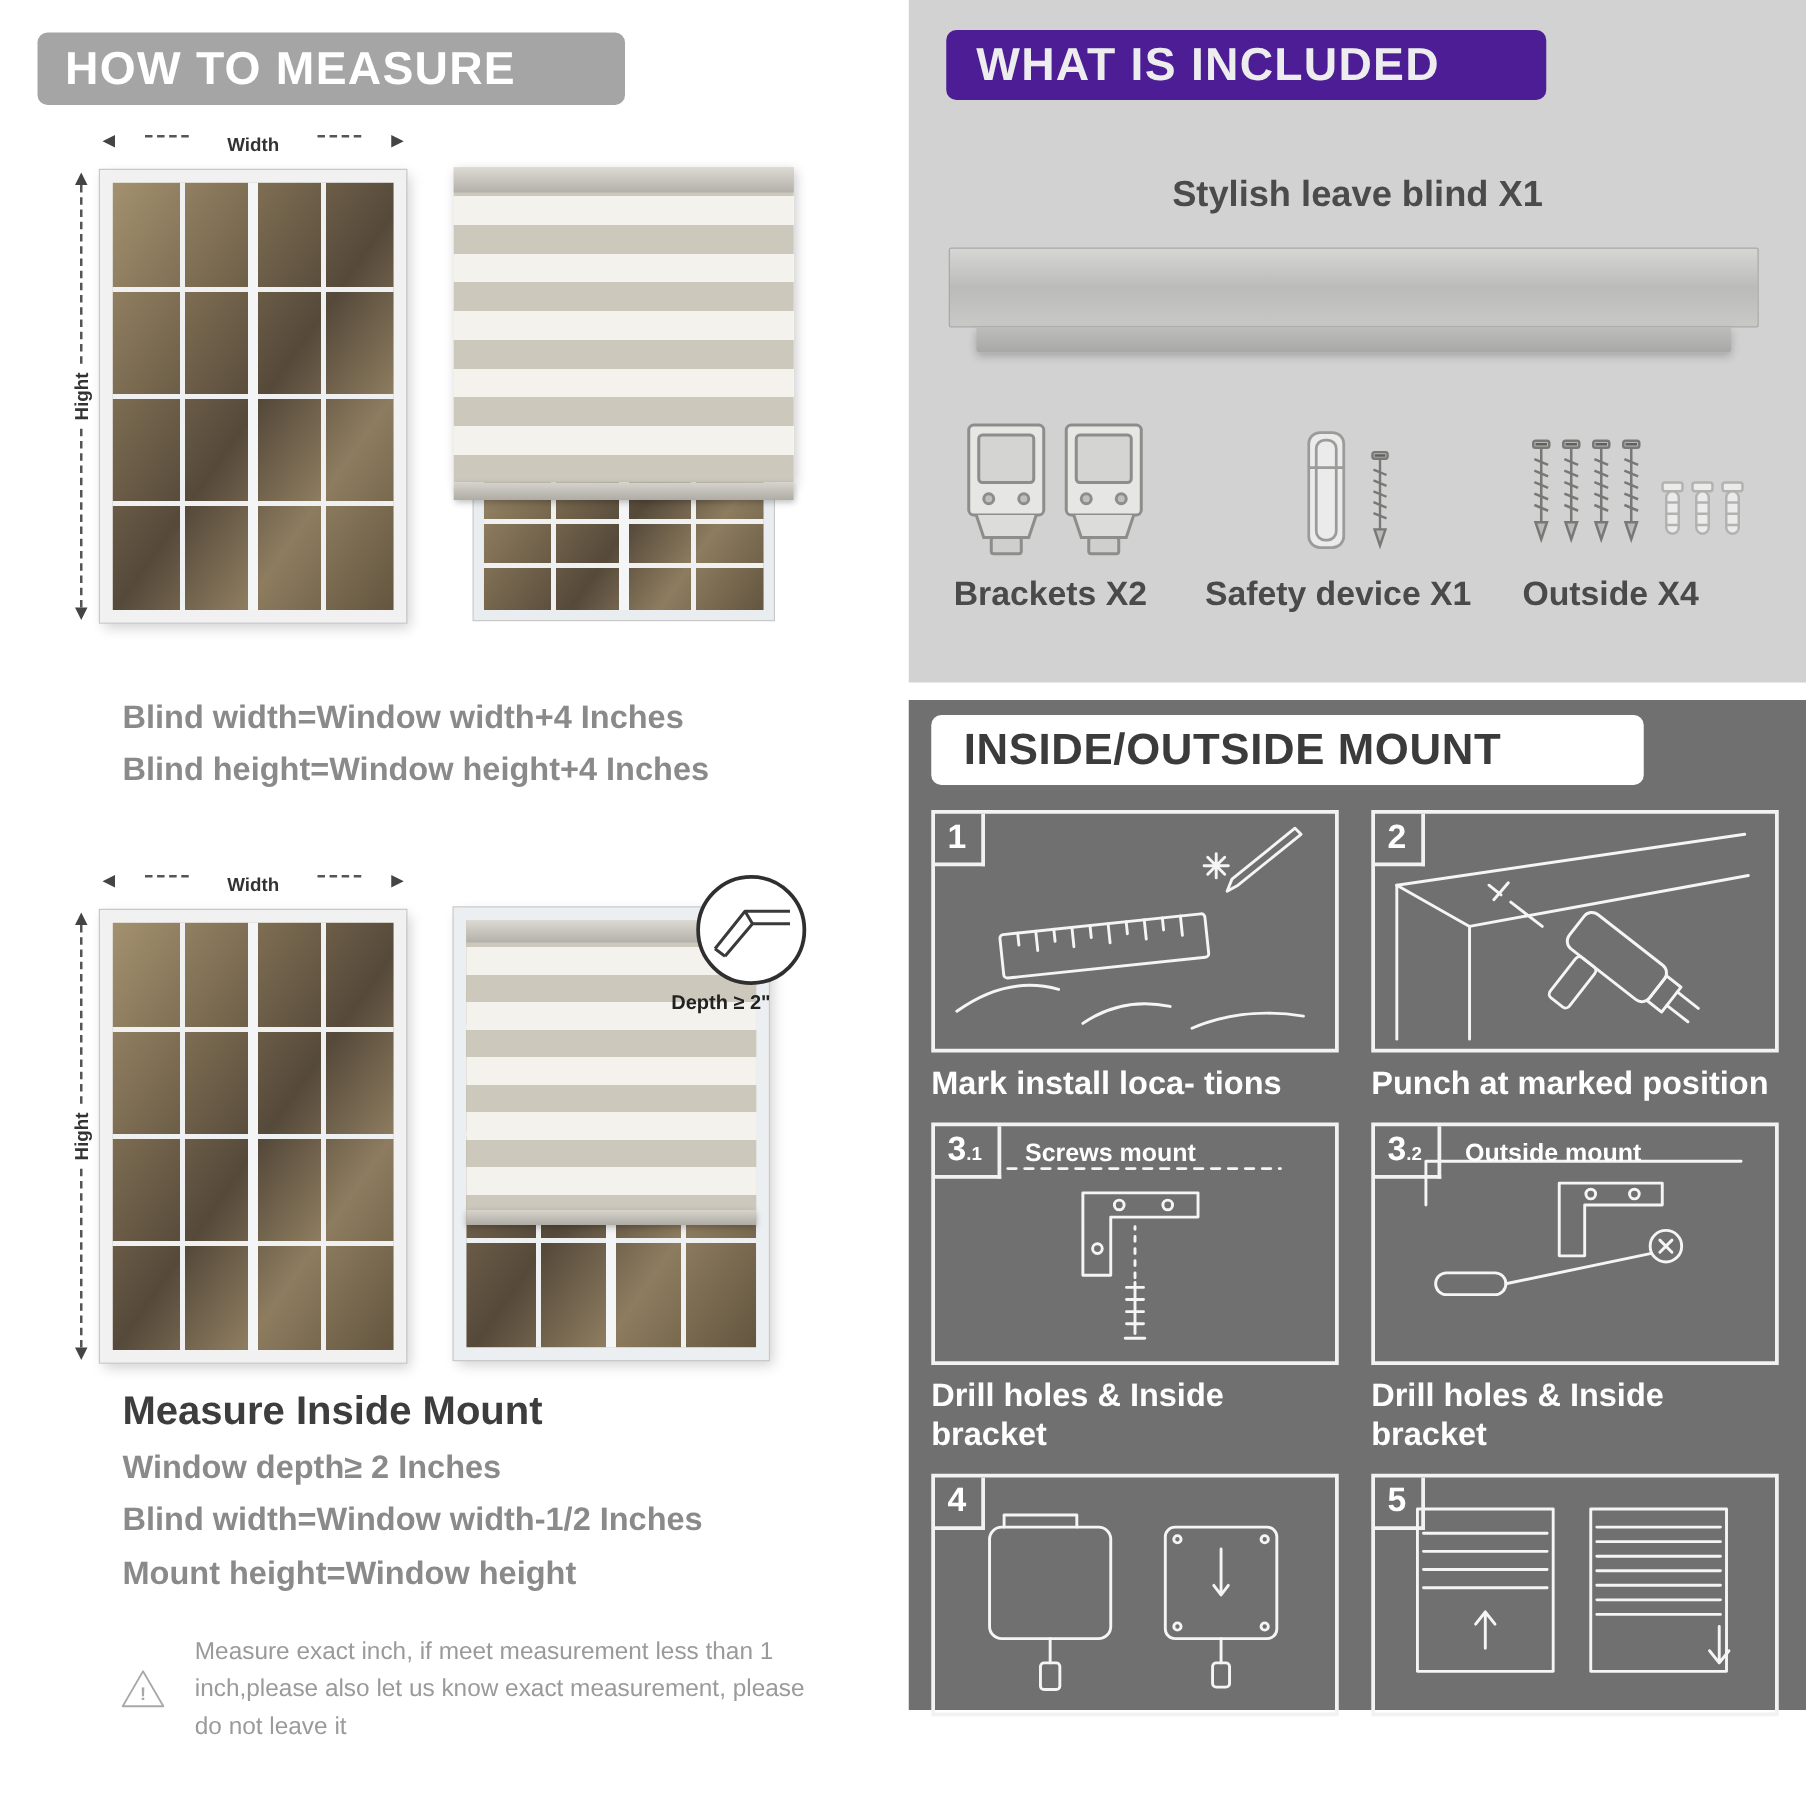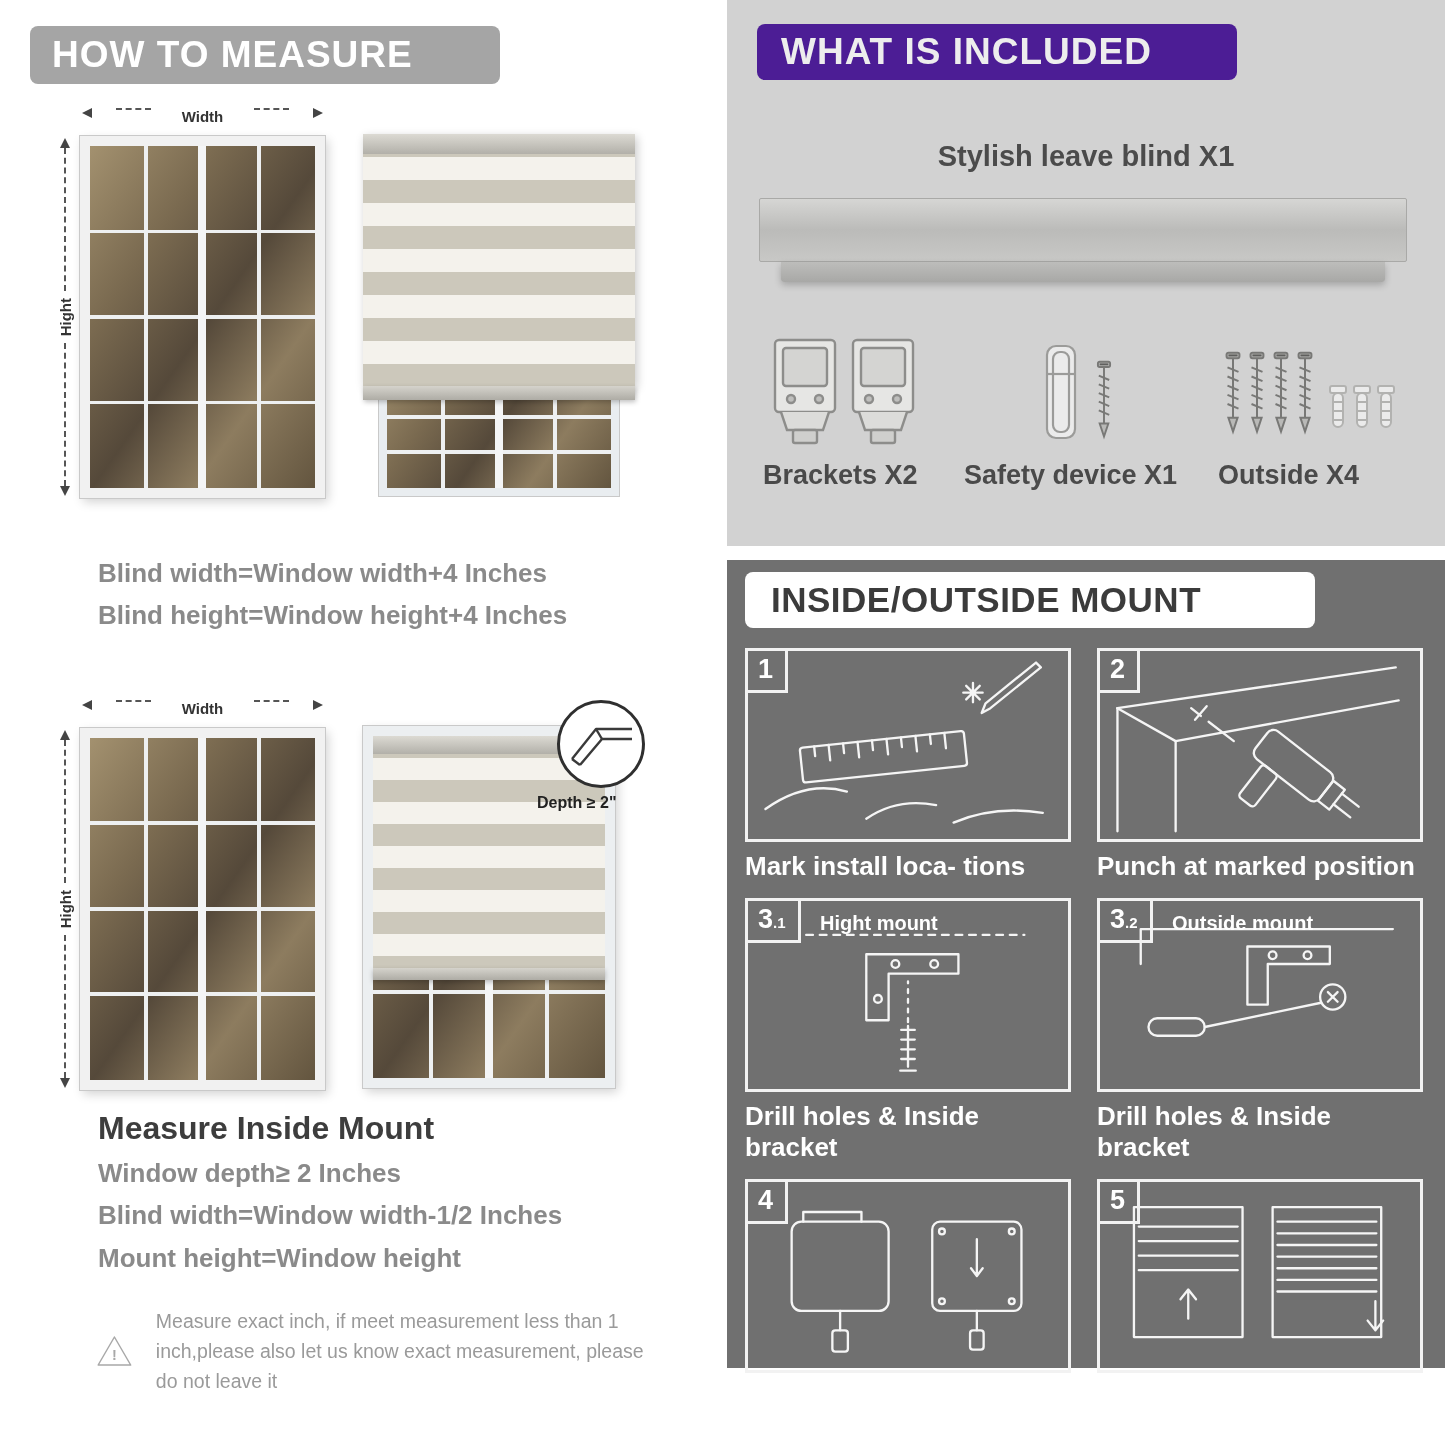--- a/index.html
+++ b/index.html
@@ -385,21 +385,21 @@
               <circle cx="152" cy="64" r="4"></circle>
               <circle cx="192" cy="64" r="4"></circle>
               <circle cx="134" cy="100" r="4"></circle>
               <path d="M165,170 V128"></path>
               <path d="M158,132 h14 M158,142 h14 M158,152 h14 M158,162 h14"></path>
               <path d="M157,174 h16"></path>
               <path d="M165,124 V82" stroke-dasharray="4 6"></path>
             </g>
           </svg>
           <div class="stepnum"><span>3</span><span class="sub">.1</span></div>
-          <div class="steptitle">Hight mount</div>
+          <div class="steptitle">Screws mount</div>
         </div>
         <div class="caption">Drill holes &amp;  Inside bracket</div>
       </div>
 
       <div class="step">
         <div class="panel">
           <svg viewBox="0 0 330 192">
             <g class="art">
               <path d="M42,28 H302 M42,28 V64"></path>
               <path d="M152,46 h85 v18 h-64 v42 h-21 z"></path>

